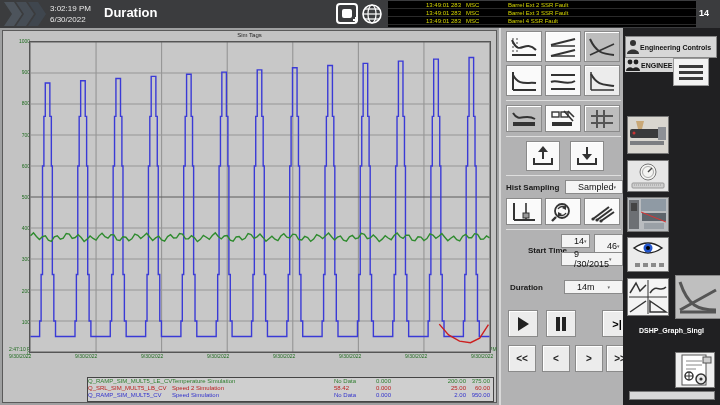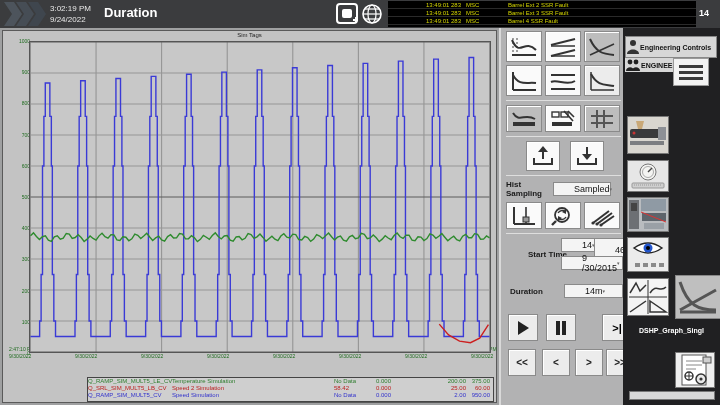--- a/index.html
+++ b/index.html
@@ -47,24 +47,24 @@
   .sep { border-top:1px solid #dedede; margin:4px 2px 4px 0; }
   .btn { background:#ececec; border:1px solid #8a8a8a; box-shadow:inset 1px 1px 0 #fff;
     display:flex; align-items:center; justify-content:center; cursor:pointer; }
   .btn.lit { background:#fafafa; }
   .btn.dim { background:#bdbdbd; }
   .grid3 { display:grid; grid-template-columns:repeat(3,36px); gap:3px; }
   .grid3 .btn { width:36px; height:31px; }
   .row3 .btn { width:36px; height:27px; }
   .updown { display:flex; gap:10px; justify-content:center; margin:3px 0; }
   .updown .btn { width:34px; height:30px; }
-  .hist-line { display:flex; align-items:center; margin:2px 12px 4px 0;justify-content:space-between; }
+  .hist-line { display:flex; align-items:center; margin:2px 0 4px 0;justify-content:space-between; }
   .lbl { font-size:8px; font-weight:bold; color:#1a1a1a; }
   .combo { background:#f4f4f4; border:1px solid #8a8a8a; font-size:9px; color:#111;
-    display:flex; align-items:center; justify-content:space-between; padding:0 20px; cursor:pointer; }
+    display:flex; align-items:center; justify-content:space-between; padding:0 12px; cursor:pointer; }
   .combo .arr { font-size:5px; color:#666; }
   #hist-combo { width:58px; height:14px; margin-left:3px; }
   .starttime { position:relative; height:40px; margin-top:2px; }
   #st-label { position:absolute; left:14px; top:12px;padding-left:8px; }
   #hour-combo { position:absolute; left:55px; top:0; width:29px; height:14px; }
   #min-combo { position:absolute; left:88px; top:0; width:29px; height:24px; }
   #date-combo { position:absolute; left:55px; top:18px; width:62px; height:14px; }
   .duration { position:relative; height:20px; margin-top:6px; }
   #dur-label { position:absolute; left:4px; top:3px; }
   #dur-combo { position:absolute; left:58px; top:0; width:59px; height:14px; }
@@ -107,21 +107,21 @@
 <body>
 
 <div id="topbar">
   <svg id="logo" viewBox="0 0 42 24">
     <polygon points="0,0 10,0 18,12 10,24 0,24 8,12" fill="#4d545c"></polygon>
     <polygon points="12,0 22,0 30,12 22,24 12,24 20,12" fill="#464d55"></polygon>
     <polygon points="24,0 34,0 42,12 34,24 24,24 32,12" fill="#3f464e"></polygon>
   </svg>
   <div id="clock">
     <div>3:02:19 PM</div>
-    <div>9/24/2022</div>
+    <div>6/30/2022</div>
   </div>
   <div id="title">Duration</div>
   <svg id="cam-btn" class="tb-icon" viewBox="0 0 23 22">
     <rect x="1" y="1" width="20" height="19" rx="3" fill="none" stroke="#fff" stroke-width="2"></rect>
     <rect x="6" y="6" width="10" height="9" rx="2" fill="#fff"></rect>
     <rect x="17" y="16" width="5" height="2" fill="#fff"></rect>
       <rect x="19" y="14" width="2" height="6" fill="#fff"></rect>
   </svg>
   <svg id="globe-btn" class="tb-icon" viewBox="0 0 23 22">
     <circle cx="11" cy="11" r="9" fill="none" stroke="#fff" stroke-width="1.6"></circle>

